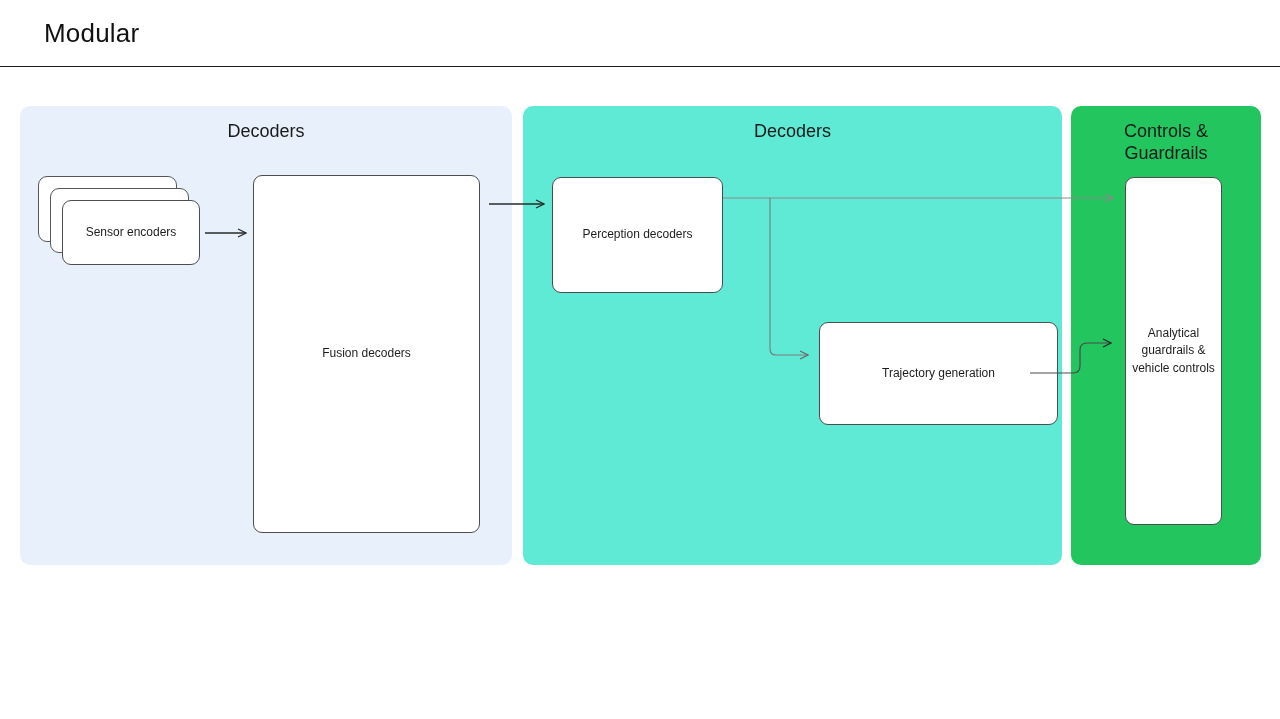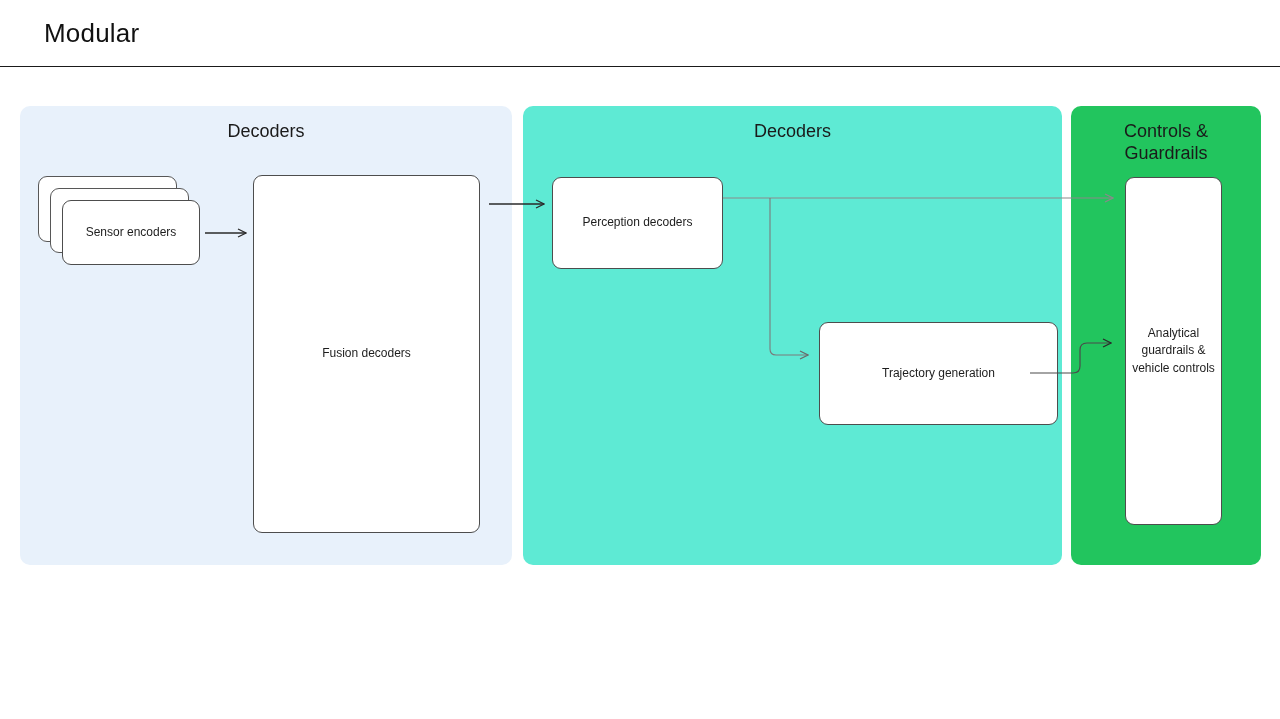--- a/index.html
+++ b/index.html
@@ -70,21 +70,21 @@
   .stack-card {
     position: absolute;
     background: #ffffff;
     border: 1px solid #575757;
     border-radius: 9px;
   }
   .node-stack-back { left: 38px; top: 176px; width: 139px; height: 66px; }
   .node-stack-mid  { left: 50px; top: 188px; width: 139px; height: 65px; }
   .node-sensor     { left: 62px; top: 200px; width: 138px; height: 65px; }
   .node-fusion     { left: 253px; top: 175px; width: 227px; height: 358px; }
-  .node-perception { left: 552px; top: 177px; width: 171px; height: 92px; }
+  .node-perception { left: 552px; top: 177px; width: 171px; height: 116px; }
   .node-trajectory { left: 819px; top: 322px; width: 239px; height: 103px; }
   .node-analytical { left: 1125px; top: 177px; width: 97px; height: 348px; padding: 15px 6px; }
   
   .edges-svg {
     position: absolute;
     left: 0; top: 0;
     width: 1280px;
     height: 719px;
     pointer-events: none;
   }

